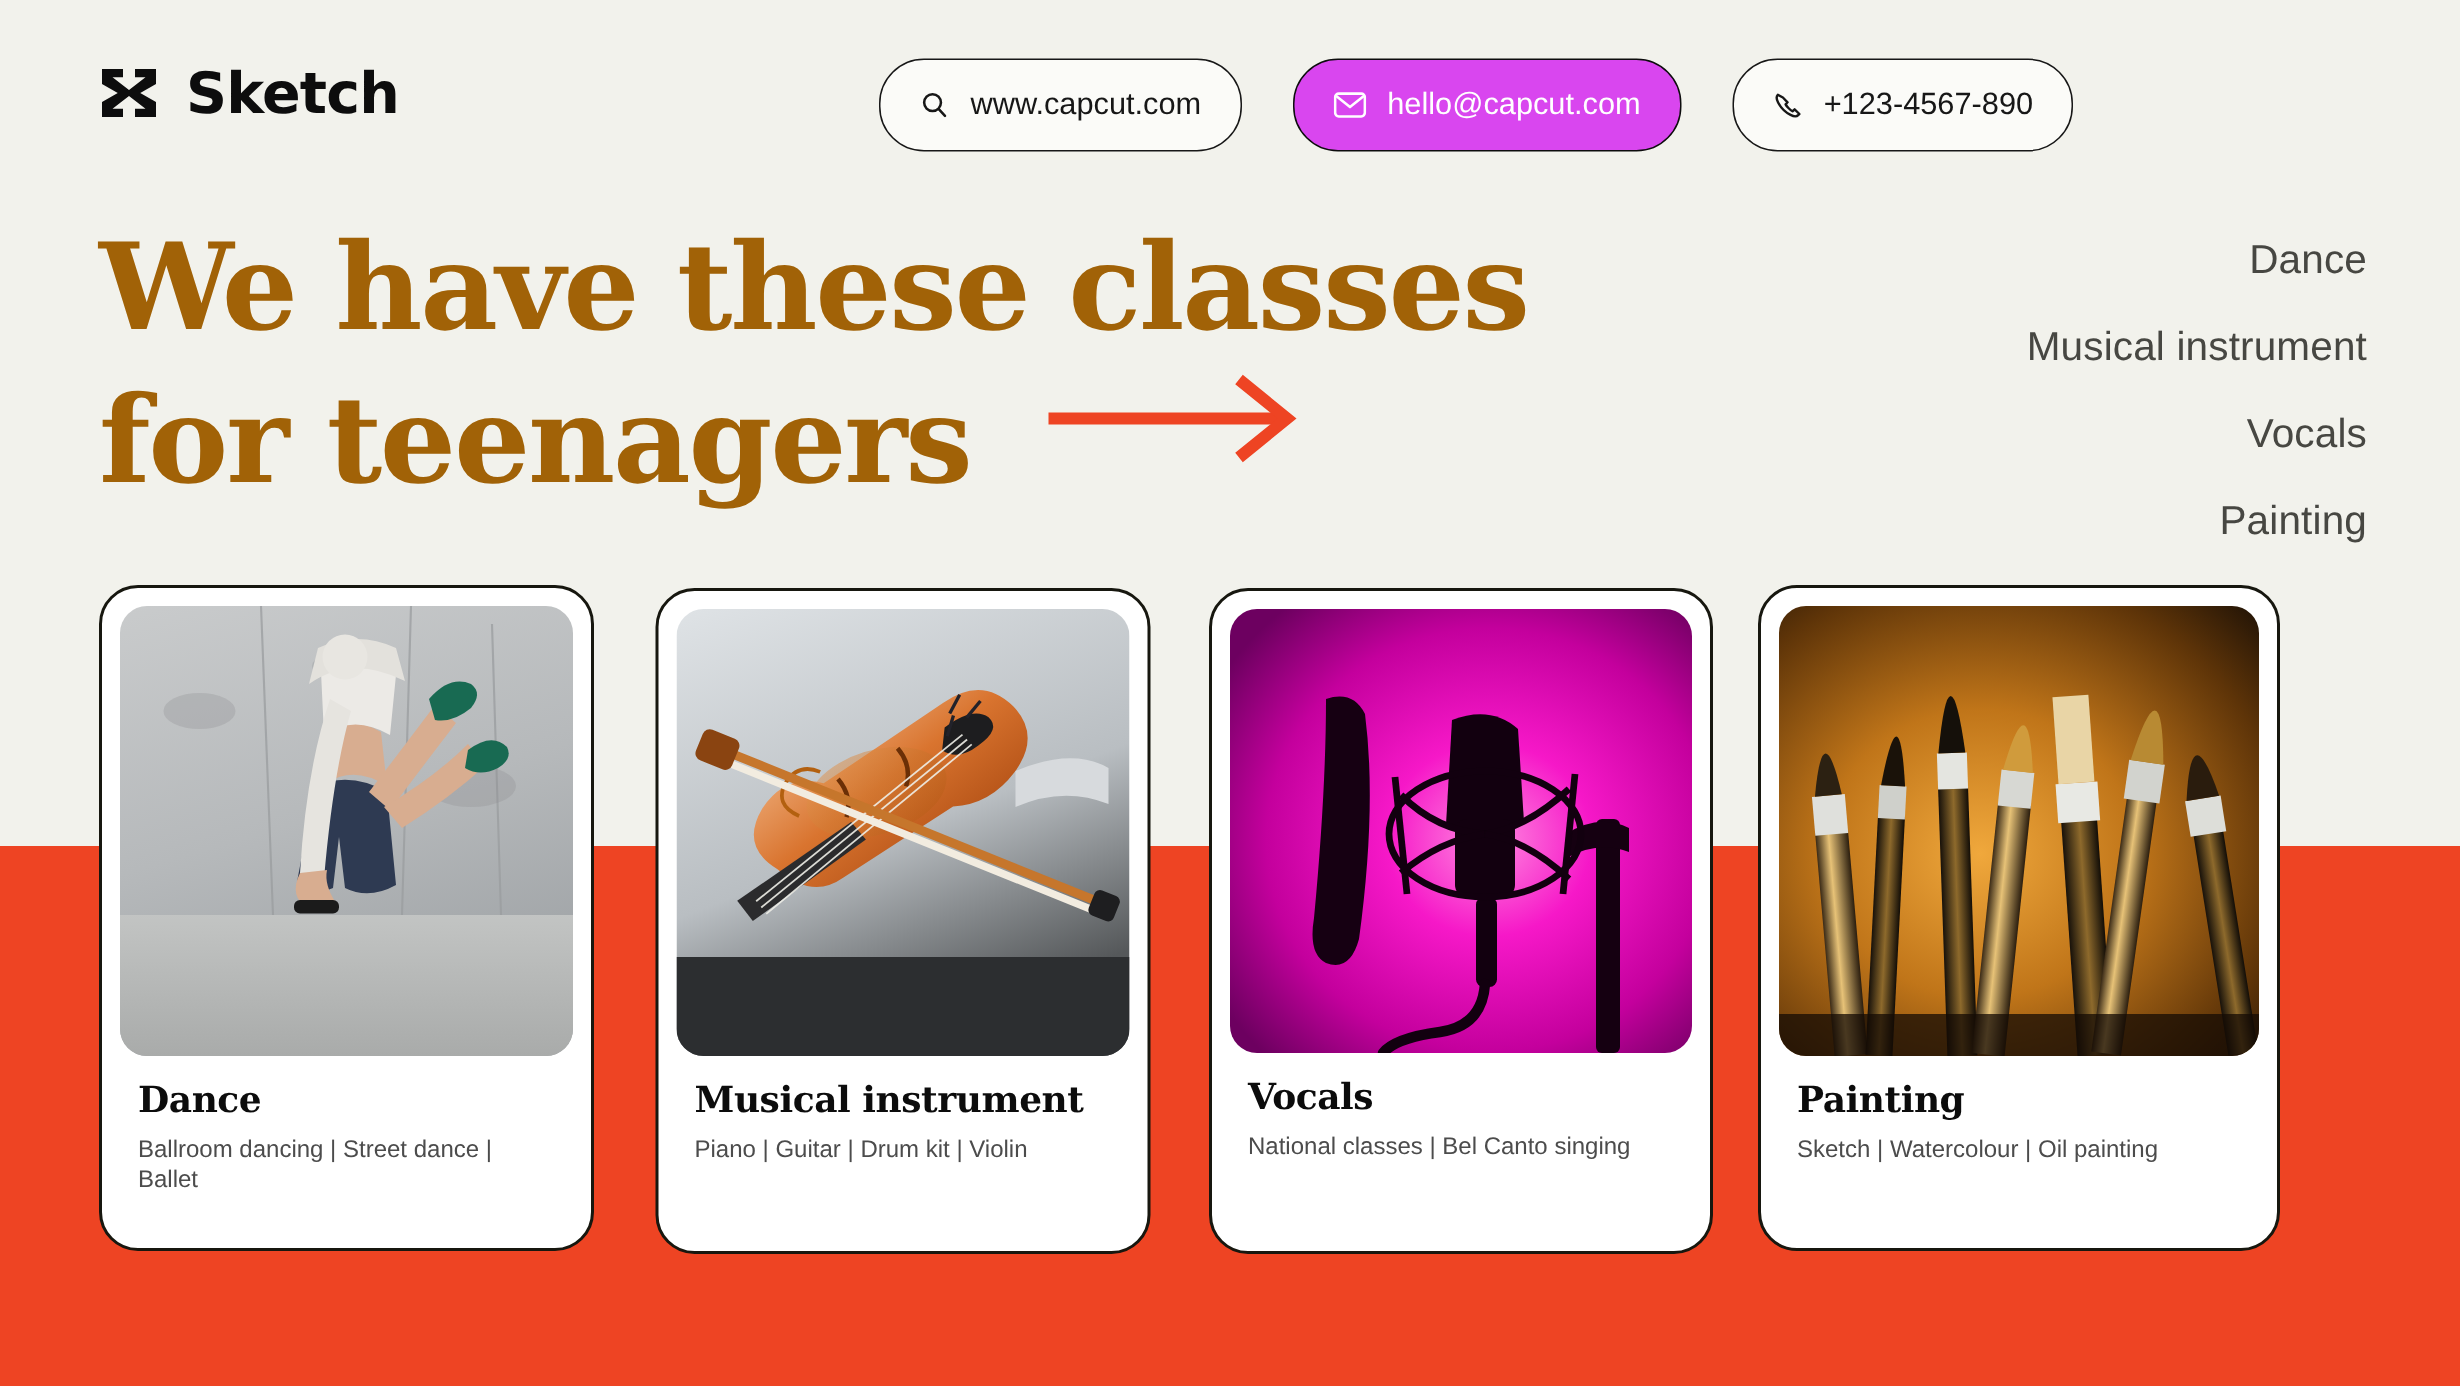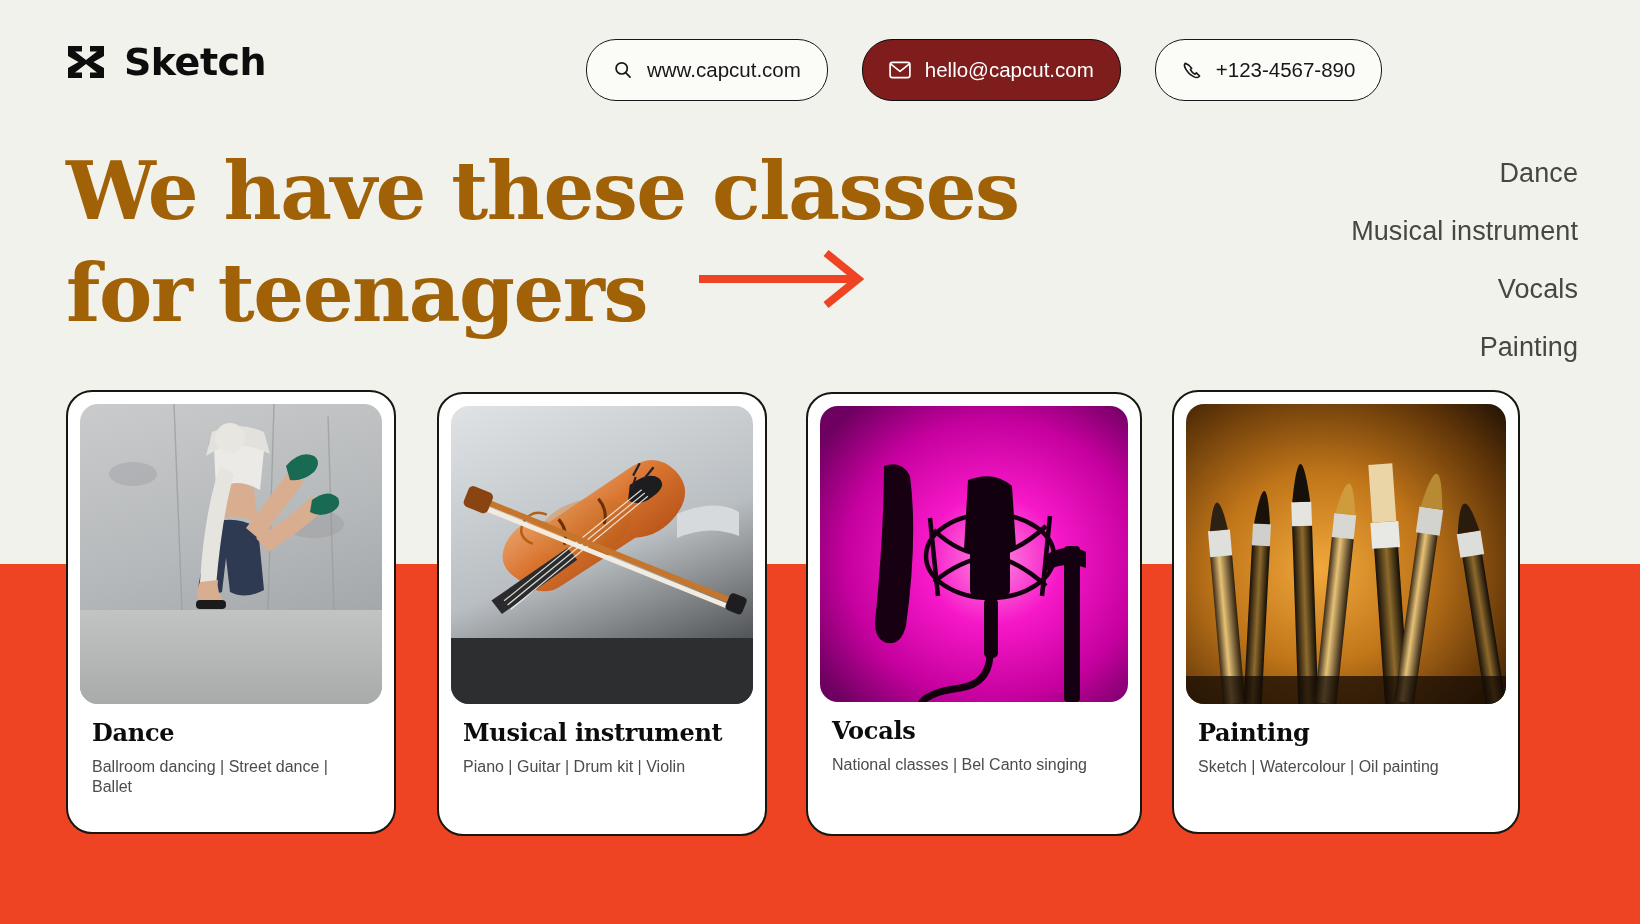--- a/index.html
+++ b/index.html
@@ -72,21 +72,21 @@
     border-radius: 30px;
     font-size: 20.5px;
     white-space: nowrap;
   }
   .pill-light {
     background: #fbfbf8;
     border: 1.6px solid #171717;
     color: #171717;
   }
   .pill-dark {
-    background: #7f1d1d;
+    background: #d946ef;
     border: 1.6px solid #0d0d0d;
     color: #ffffff;
   }
   .pill svg { display: block; flex: 0 0 auto; }
   .pill-label { line-height: 1; }
 
   
   .headline {
     position: absolute;
     left: 66px; top: 140px;

